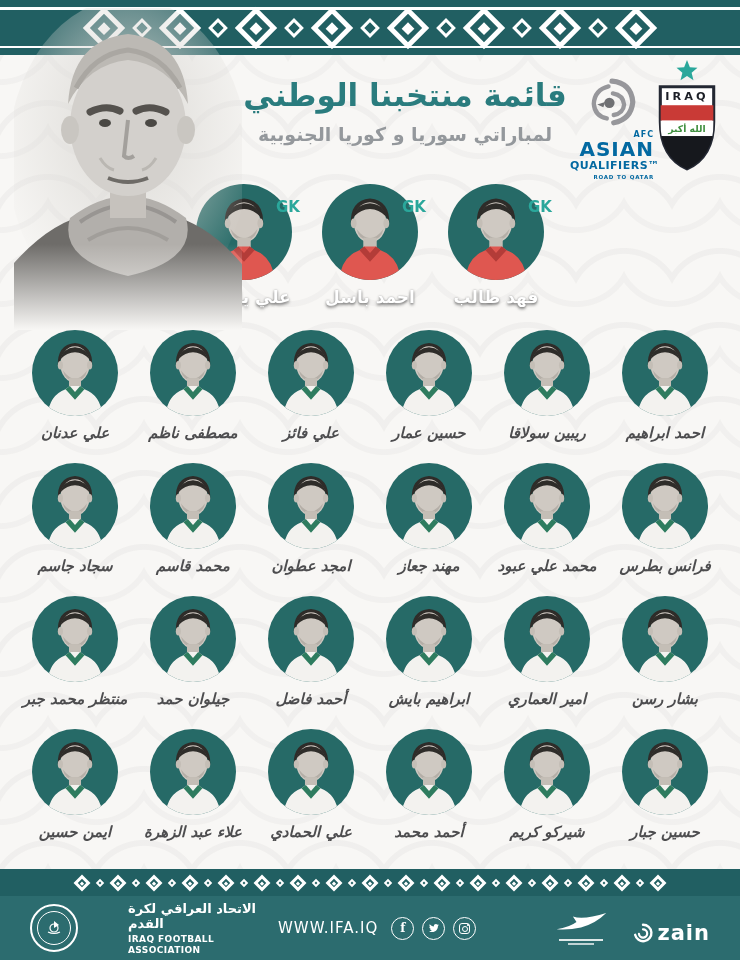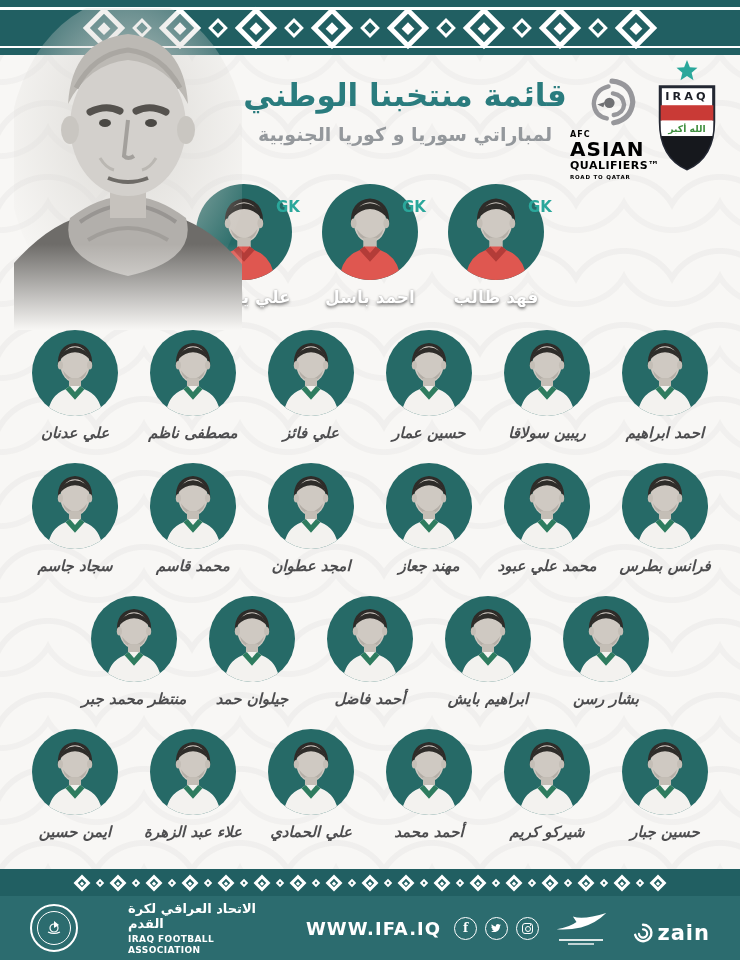--- a/index.html
+++ b/index.html
@@ -32,21 +32,21 @@
 
   
   .coach{position:absolute;left:14px;top:8px;width:228px;height:322px;z-index:3;}
 
   
   .title-block{position:absolute;left:242px;top:76px;width:326px;text-align:center;z-index:2;direction:rtl;}
   .title{color:var(--title-teal,#2a7c7e);font-size:31px;font-weight:bold;line-height:1.25;}
   .subtitle{color:var(--subtitle-gray,#94989c);font-size:19px;font-weight:bold;margin-top:8px;}
 
   
-  .afc{position:absolute;left:570px;top:76px;width:84px;text-align:left;z-index:2;color:#000000;}
+  .afc{position:absolute;left:570px;top:76px;width:84px;text-align:right;z-index:2;color:#0369a1;}
   .afc svg{display:block;margin:0 auto;}
   .afc .afc-abbr{font-size:8px;font-weight:bold;letter-spacing:1px;margin-top:2px;}
   .afc .afc-l1{font-size:20px;font-weight:bold;letter-spacing:1px;line-height:1.05;}
   .afc .afc-l2{font-size:11px;font-weight:bold;letter-spacing:.5px;line-height:1.1;}
   .afc .afc-tag{font-size:5.5px;font-weight:bold;letter-spacing:.8px;margin-top:2px;}
 
   
   .crest{position:absolute;left:654px;top:58px;width:66px;z-index:2;}
 
   
@@ -73,21 +73,21 @@
     display:flex;align-items:center;padding:0 30px;box-sizing:border-box;z-index:2;color:#fff;}
   .f-left{display:flex;align-items:center;gap:11px;width:248px;}
   .ifa-emblem{width:44px;height:44px;border:2px solid #fff;border-radius:50%;flex:none;
     display:flex;align-items:center;justify-content:center;}
   .ifa-emblem .inner{width:32px;height:32px;border:1px solid #fff;border-radius:50%;
     display:flex;align-items:center;justify-content:center;}
   .assoc{line-height:1.2;margin-left:39px;}
   .assoc-ar{font-size:13px;font-weight:bold;direction:rtl;text-align:left;}
   .assoc-en{font-size:9px;font-weight:bold;letter-spacing:.4px;margin-top:2px;}
   .f-mid{display:flex;align-items:center;gap:13px;}
-  .website{font-size:18px;font-weight:bold;letter-spacing:1px;margin-left:28px;}
+  .website{font-size:15px;font-weight:normal;letter-spacing:1px;}
   .social{display:flex;align-items:center;gap:8px;}
   .soc{width:23px;height:23px;border:1.5px solid #fff;border-radius:50%;box-sizing:border-box;
     display:flex;align-items:center;justify-content:center;cursor:pointer;}
   .soc-f{font-size:12px;font-weight:bold;font-family:"DejaVu Serif",serif;}
   .insta{width:11px;height:11px;border:1.5px solid #fff;border-radius:3px;position:relative;box-sizing:border-box;}
   .insta::before{content:"";position:absolute;left:2px;top:2px;width:4px;height:4px;border:1px solid #fff;border-radius:50%;}
   .insta::after{content:"";position:absolute;right:.5px;top:.5px;width:1.5px;height:1.5px;background:#fff;border-radius:50%;}
   .f-right{margin-left:auto;display:flex;align-items:flex-end;gap:24px;}
   .airways{text-align:center;}
   .airways .cap{width:44px;height:2px;background:rgba(255,255,255,.85);margin:2px auto 0;}
@@ -545,20 +545,36 @@
     <ellipse cx="50" cy="40" rx="17" ry="21" fill="#cfc9c2"></ellipse>
     <path d="M33,34 Q36,21 50,20 Q64,21 67,34 Q59,26 50,26 Q41,26 33,34 Z" fill="#2e2c29"></path>
     <ellipse cx="33" cy="41" rx="3" ry="5" fill="#c4beb6"></ellipse>
     <ellipse cx="67" cy="41" rx="3" ry="5" fill="#c4beb6"></ellipse>
     <path d="M36,47 Q50,66 64,47 Q62,58 50,60 Q38,58 36,47 Z" fill="#9a938b" opacity=".5"></path>
     <rect x="43" y="56" width="14" height="11" fill="#c4beb6"></rect>
     <path d="M18,100 Q20,76 39,69 L44,65 H56 L61,69 Q80,76 82,100 Z" fill="#f3f2ef"></path>
     <path d="M39,69 L50,81 L61,69 L56,65 L50,72 L44,65 Z" fill="#2e7c5f"></path>
   </svg>
           </div>
+          <div class="player-name">امير العماري</div>
+        </div>
+        <div class="player-cell">
+          <div class="avatar">
+            <svg viewBox="0 0 100 100">
+    <path d="M30,42 Q29,17 50,15 Q71,17 70,42 Q64,24 50,24 Q36,24 30,42 Z" fill="#2e2c29"></path>
+    <ellipse cx="50" cy="40" rx="17" ry="21" fill="#cfc9c2"></ellipse>
+    <path d="M33,34 Q36,21 50,20 Q64,21 67,34 Q59,26 50,26 Q41,26 33,34 Z" fill="#2e2c29"></path>
+    <ellipse cx="33" cy="41" rx="3" ry="5" fill="#c4beb6"></ellipse>
+    <ellipse cx="67" cy="41" rx="3" ry="5" fill="#c4beb6"></ellipse>
+    <path d="M36,47 Q50,66 64,47 Q62,58 50,60 Q38,58 36,47 Z" fill="#9a938b" opacity=".5"></path>
+    <rect x="43" y="56" width="14" height="11" fill="#c4beb6"></rect>
+    <path d="M18,100 Q20,76 39,69 L44,65 H56 L61,69 Q80,76 82,100 Z" fill="#f3f2ef"></path>
+    <path d="M39,69 L50,81 L61,69 L56,65 L50,72 L44,65 Z" fill="#2e7c5f"></path>
+  </svg>
+          </div>
           <div class="player-name">بشار رسن</div>
         </div>
       </div>
     <div class="player-row">
         <div class="player-cell">
           <div class="avatar">
             <svg viewBox="0 0 100 100">
     <path d="M30,42 Q29,17 50,15 Q71,17 70,42 Q64,24 50,24 Q36,24 30,42 Z" fill="#2e2c29"></path>
     <ellipse cx="50" cy="40" rx="17" ry="21" fill="#cfc9c2"></ellipse>
     <path d="M33,34 Q36,21 50,20 Q64,21 67,34 Q59,26 50,26 Q41,26 33,34 Z" fill="#2e2c29"></path>

